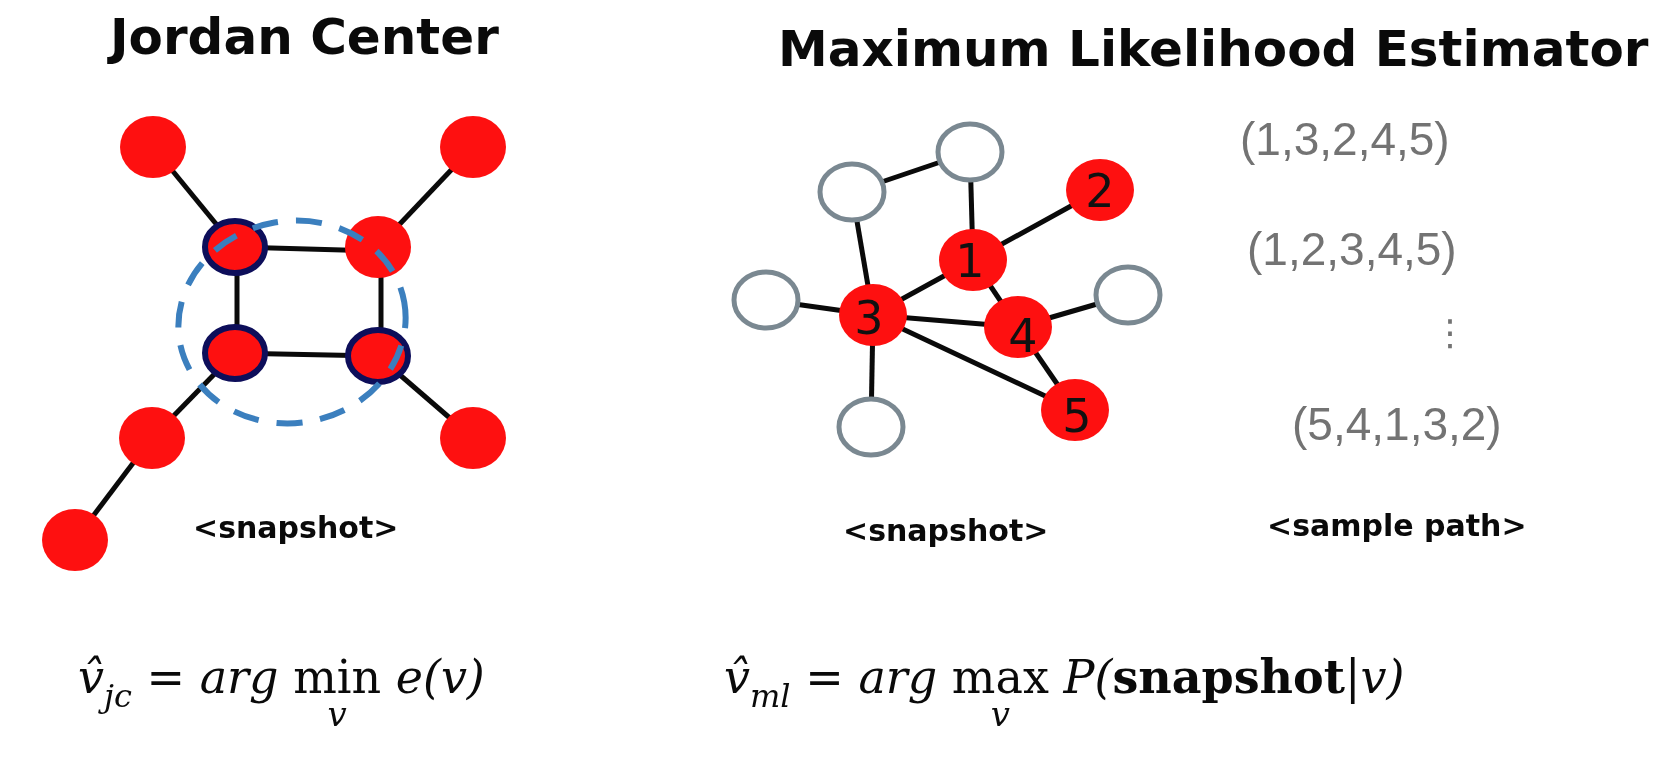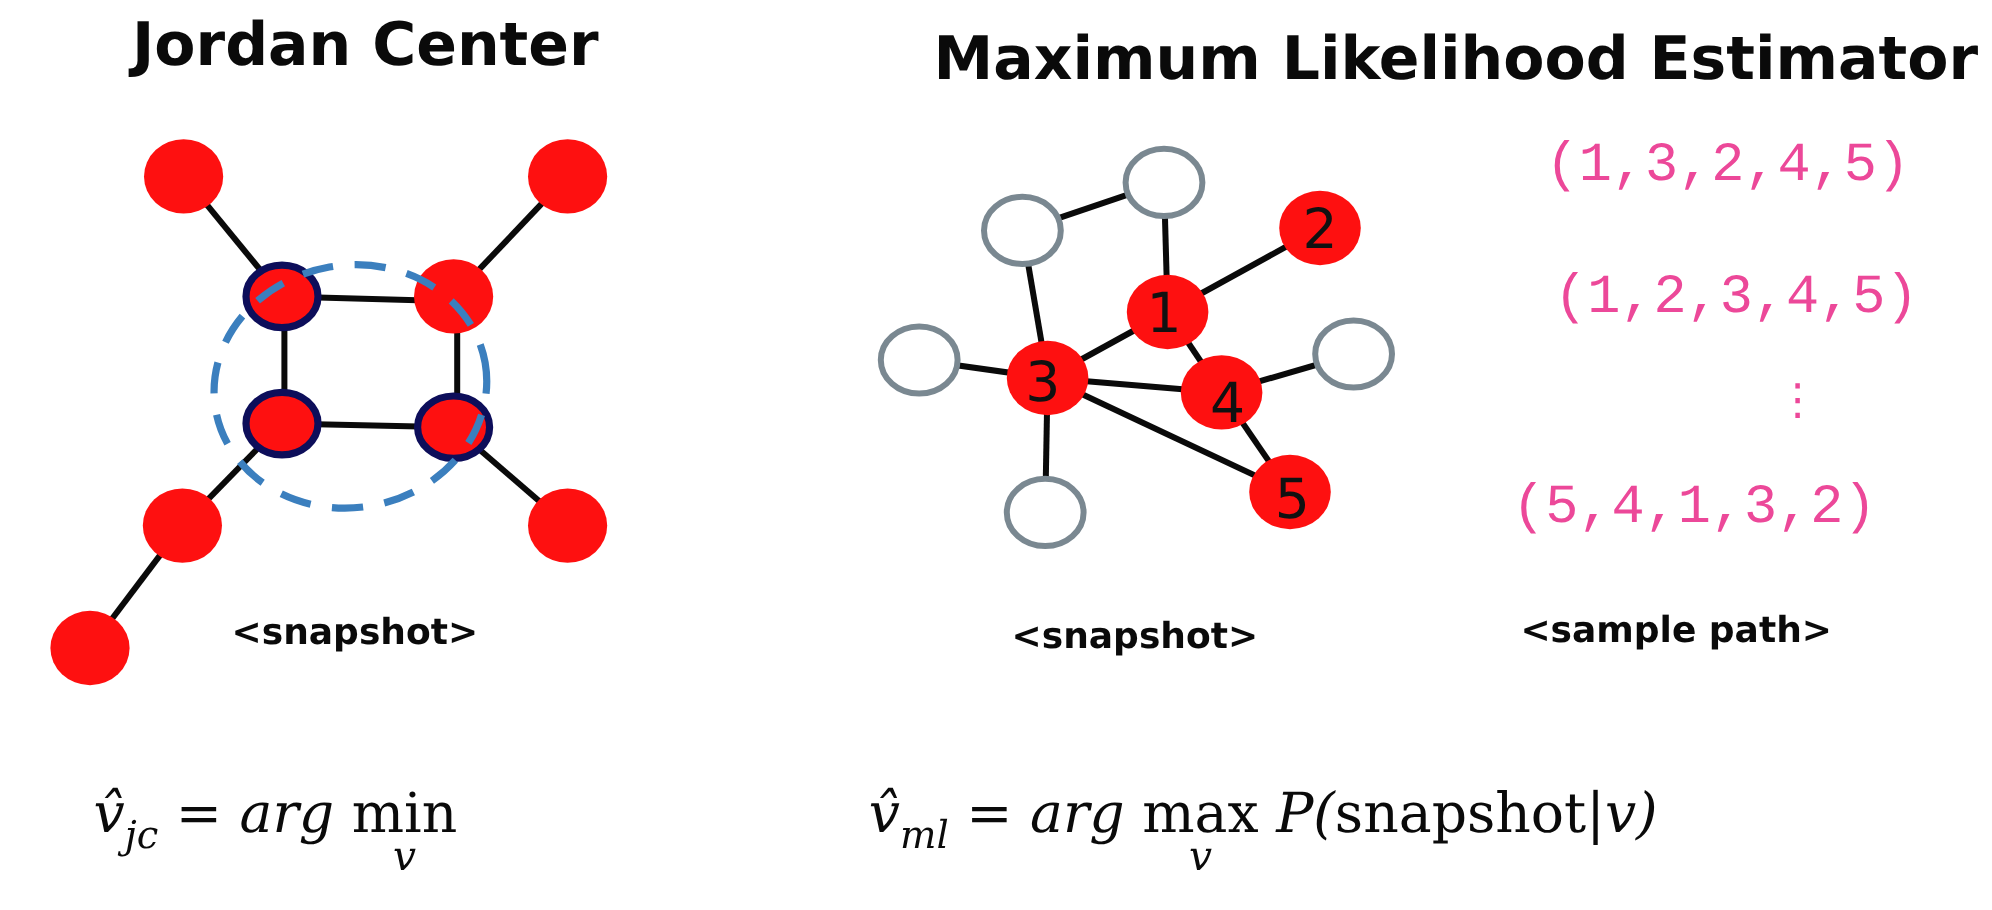--- a/index.html
+++ b/index.html
@@ -1,22 +1,22 @@
 <!DOCTYPE html>
 <html><head>
 <meta charset="utf-8">
 <style>
   html, body { margin:0; padding:0; background:#ffffff; }
   body { width:1660px; height:758px; position:relative; overflow:hidden; font-family:"DejaVu Sans", sans-serif; }
   .title { position:absolute; font-family:"DejaVu Sans", sans-serif; font-weight:bold; color:#0a0a0a; font-size:50px; white-space:nowrap; }
   .caption { position:absolute; font-family:"DejaVu Sans", sans-serif; font-weight:bold; color:#0a0a0a; font-size:30px; white-space:nowrap; }
-  .path { position:absolute; font-family:Liberation Mono, monospace; color:#ec4899; font-size:46px; white-space:nowrap;margin-left:48px; }
+  .path { position:absolute; font-family:Liberation Sans, sans-serif; color:#737373; font-size:46px; white-space:nowrap; }
   .formula { position:absolute; font-family:"DejaVu Serif", serif; font-style:italic; color:#0a0a0a; font-size:46px; white-space:nowrap; }
   .formula .up { font-style:normal; }
-  .formula .bold { font-style:normal; font-weight:normal; }
+  .formula .bold { font-style:normal; font-weight:bold; }
   .formula .sub { font-size:32px; vertical-align:-14px; }
   .formula .op { position:relative; display:inline-block; font-style:normal; }
   .formula .op .under { position:absolute; left:50%; transform:translateX(-50%); top:44px; font-style:italic; font-size:34px; }
   svg { position:absolute; left:0; top:0; }
 </style>
 </head>
 <body>
 
 <div class="title" style="left:110px; top:8px;">Jordan Center</div>
 <div class="title" style="left:778px; top:20px;">Maximum Likelihood Estimator</div>
@@ -85,25 +85,25 @@
       <text x="869" y="334">3</text>
       <text x="1023" y="352">4</text>
       <text x="1077" y="432">5</text>
     </g>
   </g>
 </svg>
 
 <div class="path" style="left:1240px; top:112px;">(1,3,2,4,5)</div>
 <div class="path" style="left:1247px; top:222px;">(1,2,3,4,5)</div>
 <div class="path" style="left:1432px; top:312px; font-size:36px;">⋮</div>
-<div class="path" style="left:1212px; top:397px;text-align:right;">(5,4,1,3,2)</div>
+<div class="path" style="left:1292px; top:397px;text-align:right;">(5,4,1,3,2)</div>
 
 <div class="caption" style="left:193px; top:510px;">&lt;snapshot&gt;</div>
 <div class="caption" style="left:843px; top:513px;">&lt;snapshot&gt;</div>
 <div class="caption" style="left:1267px; top:508px;">&lt;sample path&gt;</div>
 
 <div class="formula" style="left:58px; top:650px;margin-left:20px;">
-  <span>v̂</span><span class="sub">jc</span><span class="up"> = </span><span>arg </span><span class="op"><span>min</span><span class="under">v</span></span>
+  <span>v̂</span><span class="sub">jc</span><span class="up"> = </span><span>arg </span><span class="op"><span>min</span><span class="under">v</span></span><span> e(v)</span>
 </div>
 
 <div class="formula" style="left:724px; top:650px;">
   <span>v̂</span><span class="sub">ml</span><span class="up"> = </span><span>arg </span><span class="op"><span>max</span><span class="under">v</span></span><span> P(</span><span class="bold">snapshot</span><span>|v)</span>
 </div>
 
 </body></html>

